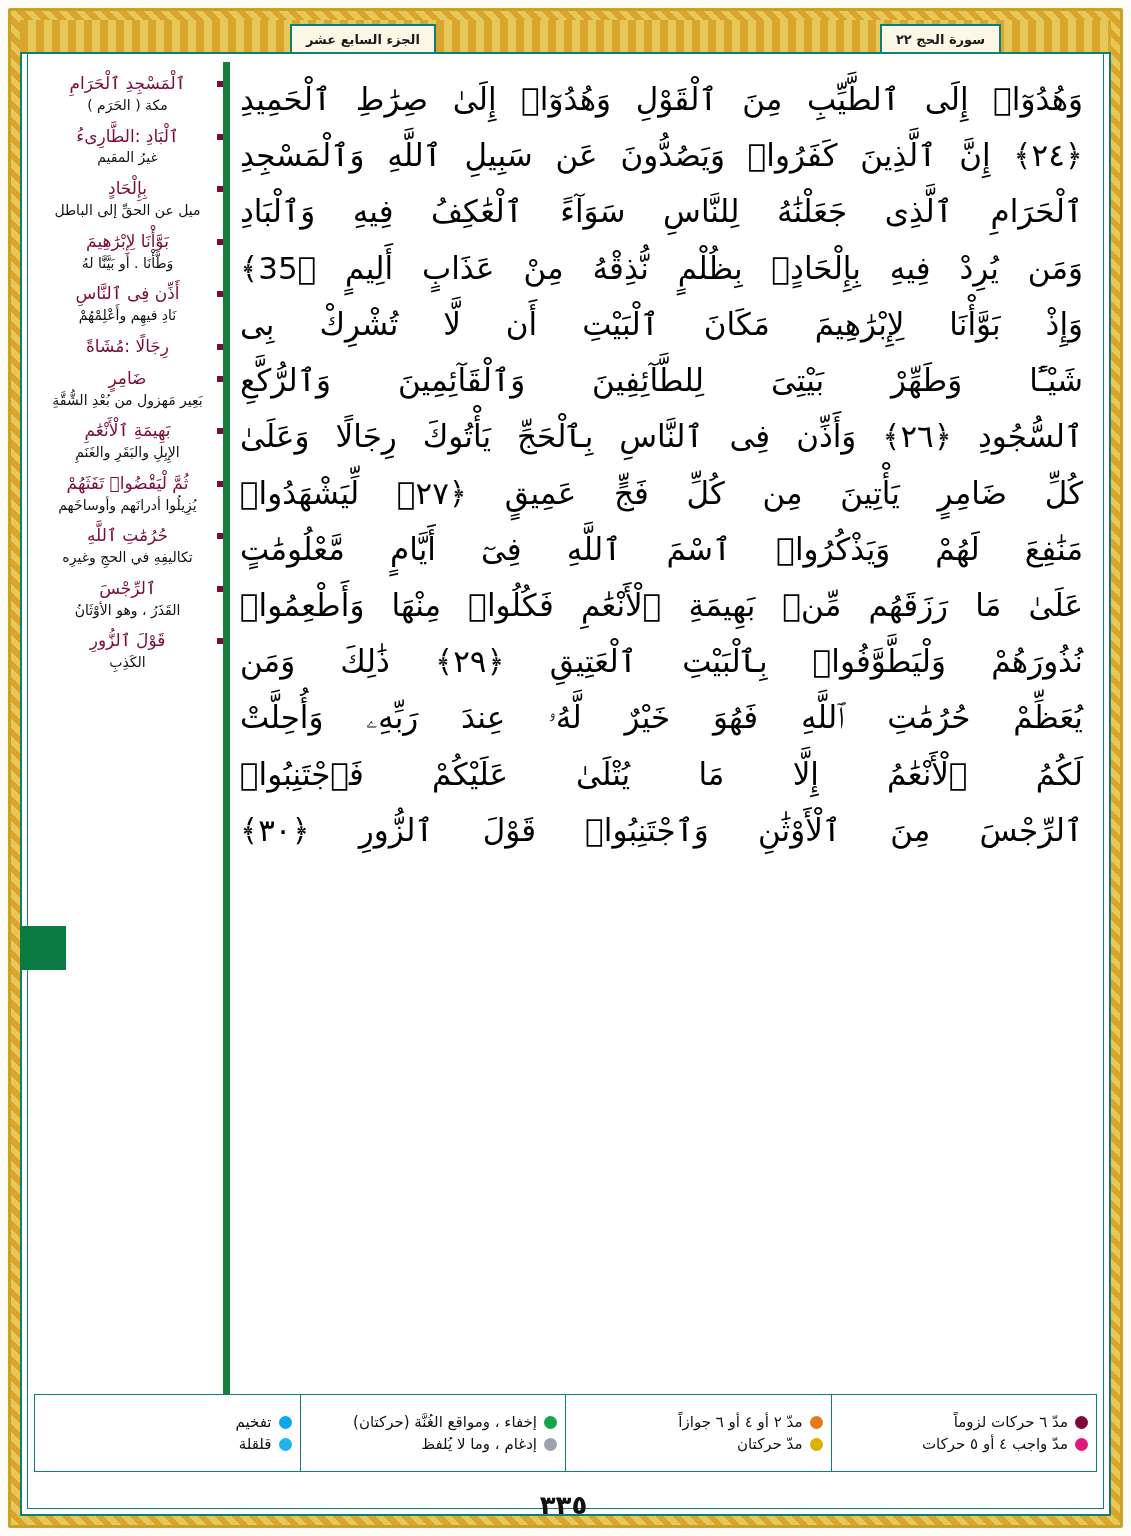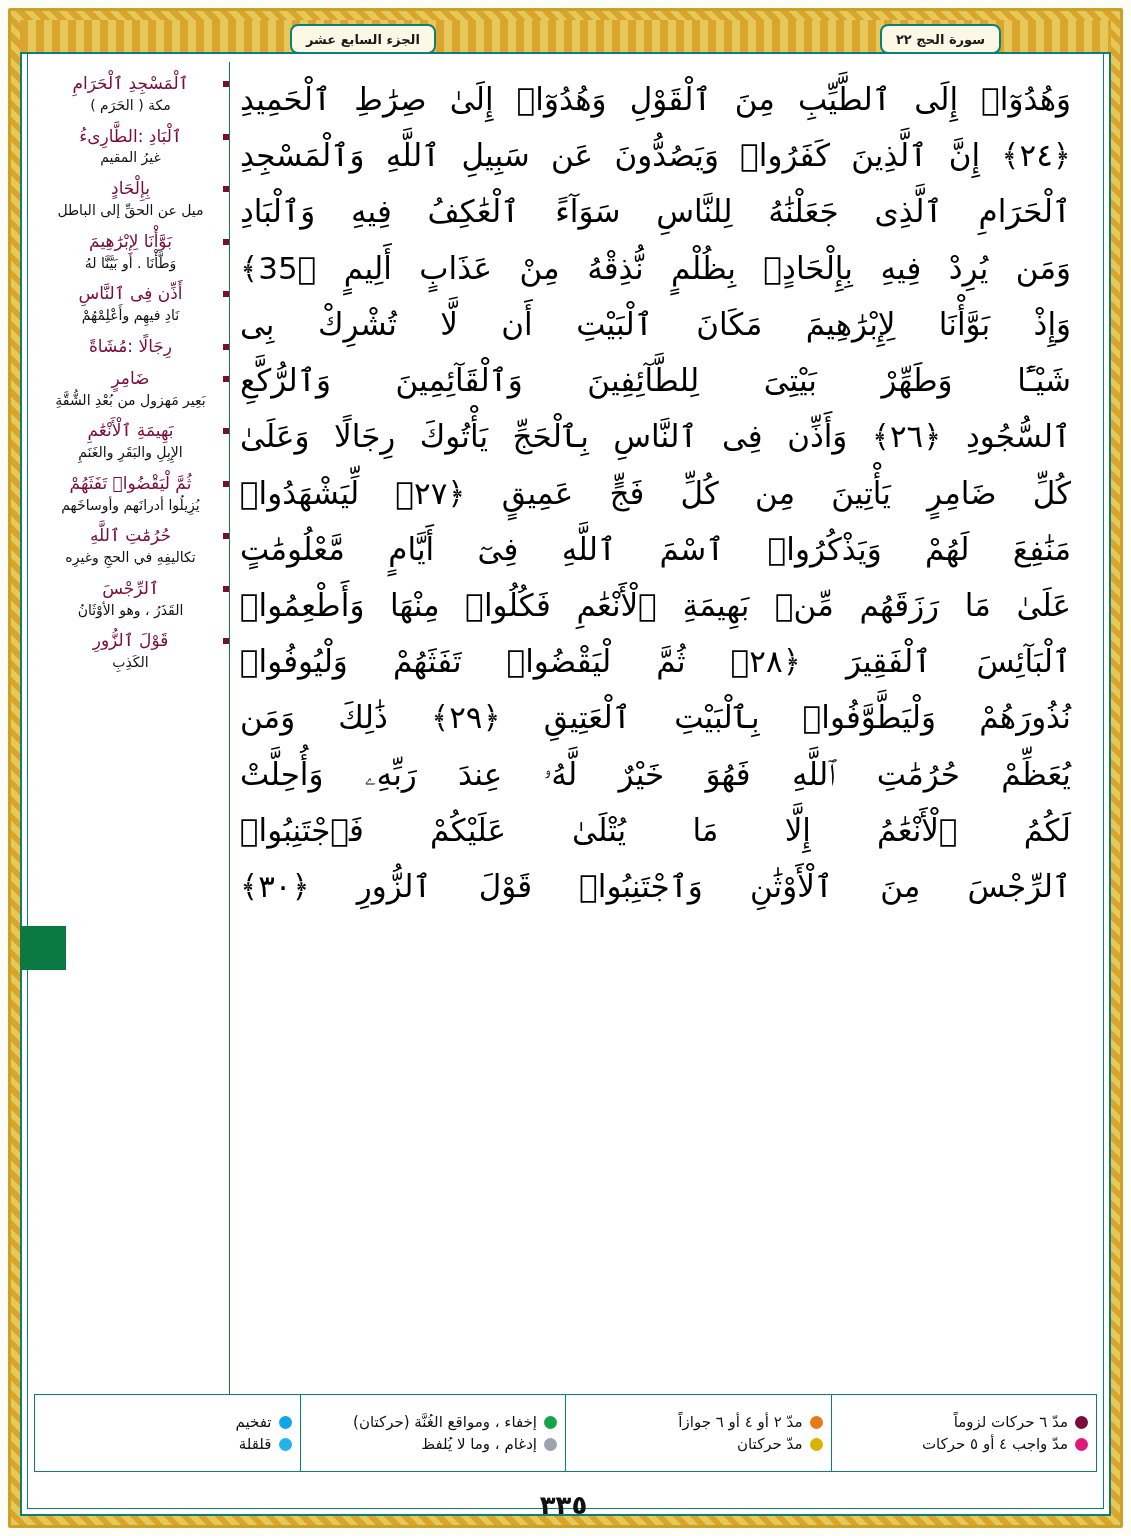--- a/index.html
+++ b/index.html
@@ -55,21 +55,21 @@
     background: repeating-linear-gradient(90deg,#d9a52c 0 8px,#e7c75a 8px 16px);
     border-bottom: 2px solid #0c7f76;
     box-sizing: border-box;
   }
   .header-cartouche {
     position: absolute;
     top: 4px;
     height: 26px;
     background: #fdf8e6;
     border: 2px solid #0c7f76;
-    border-radius: 8px;
+    border-radius: 0;
     display: flex;
     align-items: center;
     justify-content: center;
     padding: 0 14px;
     font-family: "DejaVu Sans", sans-serif;
     font-size: 13px;
     font-weight: bold;
     color: #1a1a1a;
     white-space: nowrap;
   }
@@ -95,27 +95,27 @@
   .aya-line {
     font-family: "DejaVu Sans", sans-serif;
     font-size: 31px;
     line-height: 1.62;
     color: #000000;
     text-align: justify;
     text-align-last: justify;
     white-space: nowrap;
     letter-spacing: 0;
     direction: rtl;
-    margin: 0 12px 6px 0;
+    margin: 0 0 6px 0;
   }
 
   
   .notes-col {
     flex: 0 0 196px;
-    border-right: 1px solid #15803d;
+    border-right: 7px solid #15803d;
     padding: 10px 8px 0 6px;
     box-sizing: border-box;
     position: relative;
   }
   .note {
     margin-bottom: 9px;
     text-align: center;
     direction: rtl;
   }
   .note-head {
@@ -222,21 +222,20 @@
       <div class="aya-line">وَهُدُوٓا۟ إِلَى ٱلطَّيِّبِ مِنَ ٱلْقَوْلِ وَهُدُوٓا۟ إِلَىٰ صِرَٰطِ ٱلْحَمِيدِ</div>
       <div class="aya-line">﴿٢٤﴾ إِنَّ ٱلَّذِينَ كَفَرُوا۟ وَيَصُدُّونَ عَن سَبِيلِ ٱللَّهِ وَٱلْمَسْجِدِ</div>
       <div class="aya-line">ٱلْحَرَامِ ٱلَّذِى جَعَلْنَٰهُ لِلنَّاسِ سَوَآءً ٱلْعَٰكِفُ فِيهِ وَٱلْبَادِ</div>
       <div class="aya-line">وَمَن يُرِدْ فِيهِ بِإِلْحَادٍۭ بِظُلْمٍ نُّذِقْهُ مِنْ عَذَابٍ أَلِيمٍ ﴿35﴾</div>
       <div class="aya-line">وَإِذْ بَوَّأْنَا لِإِبْرَٰهِيمَ مَكَانَ ٱلْبَيْتِ أَن لَّا تُشْرِكْ بِى</div>
       <div class="aya-line">شَيْـًٔا وَطَهِّرْ بَيْتِىَ لِلطَّآئِفِينَ وَٱلْقَآئِمِينَ وَٱلرُّكَّعِ</div>
       <div class="aya-line">ٱلسُّجُودِ ﴿٢٦﴾ وَأَذِّن فِى ٱلنَّاسِ بِٱلْحَجِّ يَأْتُوكَ رِجَالًا وَعَلَىٰ</div>
       <div class="aya-line">كُلِّ ضَامِرٍ يَأْتِينَ مِن كُلِّ فَجٍّ عَمِيقٍ ﴿٢٧﴾ لِّيَشْهَدُوا۟</div>
       <div class="aya-line">مَنَٰفِعَ لَهُمْ وَيَذْكُرُوا۟ ٱسْمَ ٱللَّهِ فِىٓ أَيَّامٍ مَّعْلُومَٰتٍ</div>
       <div class="aya-line">عَلَىٰ مَا رَزَقَهُم مِّنۢ بَهِيمَةِ ٱلْأَنْعَٰمِ    فَكُلُوا۟ مِنْهَا وَأَطْعِمُوا۟</div>
-      <div class="aya-line">ٱلْبَآئِسَ ٱلْفَقِيرَ ﴿٢٨﴾ ثُمَّ لْيَقْضُوا۟ تَفَثَهُمْ وَلْيُوفُوا۟</div>
       <div class="aya-line">نُذُورَهُمْ وَلْيَطَّوَّفُوا۟ بِٱلْبَيْتِ ٱلْعَتِيقِ ﴿٢٩﴾ ذَٰلِكَ وَمَن</div>
       <div class="aya-line">يُعَظِّمْ حُرُمَٰتِ ٱللَّهِ فَهُوَ خَيْرٌ لَّهُۥ عِندَ رَبِّهِۦ  وَأُحِلَّتْ</div>
       <div class="aya-line">لَكُمُ ٱلْأَنْعَٰمُ إِلَّا مَا يُتْلَىٰ عَلَيْكُمْ فَٱجْتَنِبُوا۟</div>
       <div class="aya-line">ٱلرِّجْسَ مِنَ ٱلْأَوْثَٰنِ وَٱجْتَنِبُوا۟ قَوْلَ ٱلزُّورِ ﴿٣٠﴾</div>
     </div>
 
     <div class="notes-col">
       <div class="green-tab" style="top:864px"></div>
 
       <div class="note">

